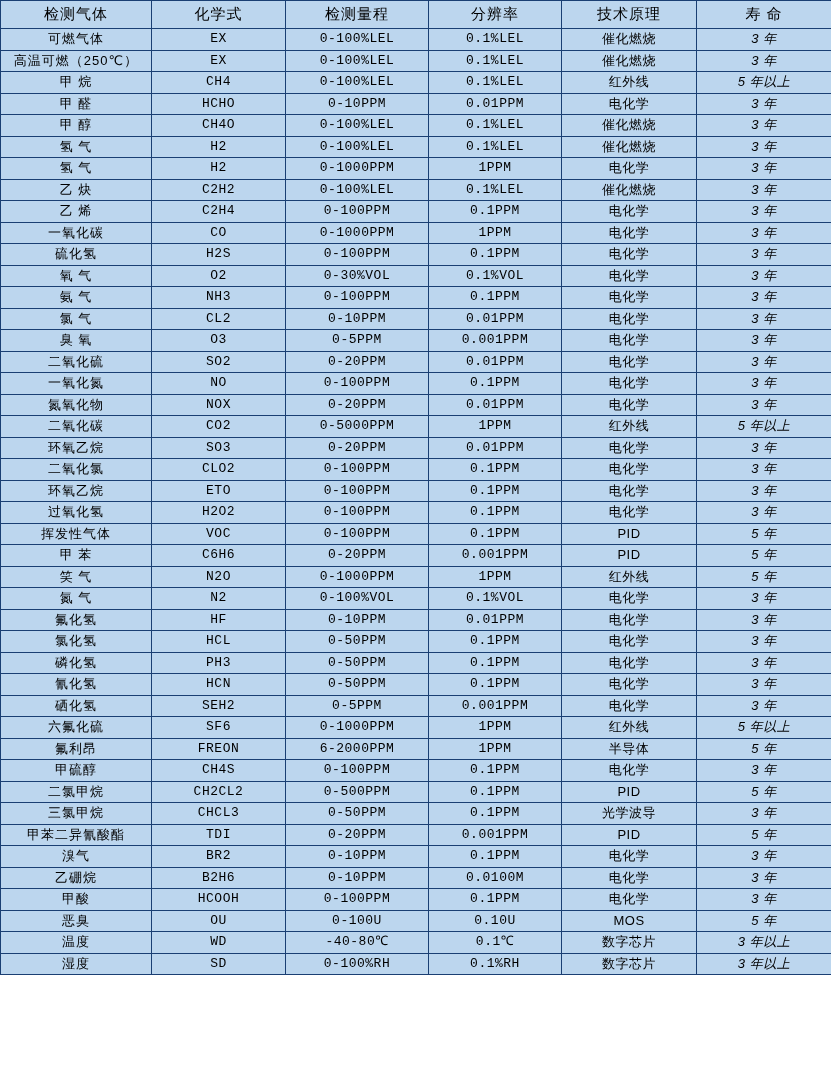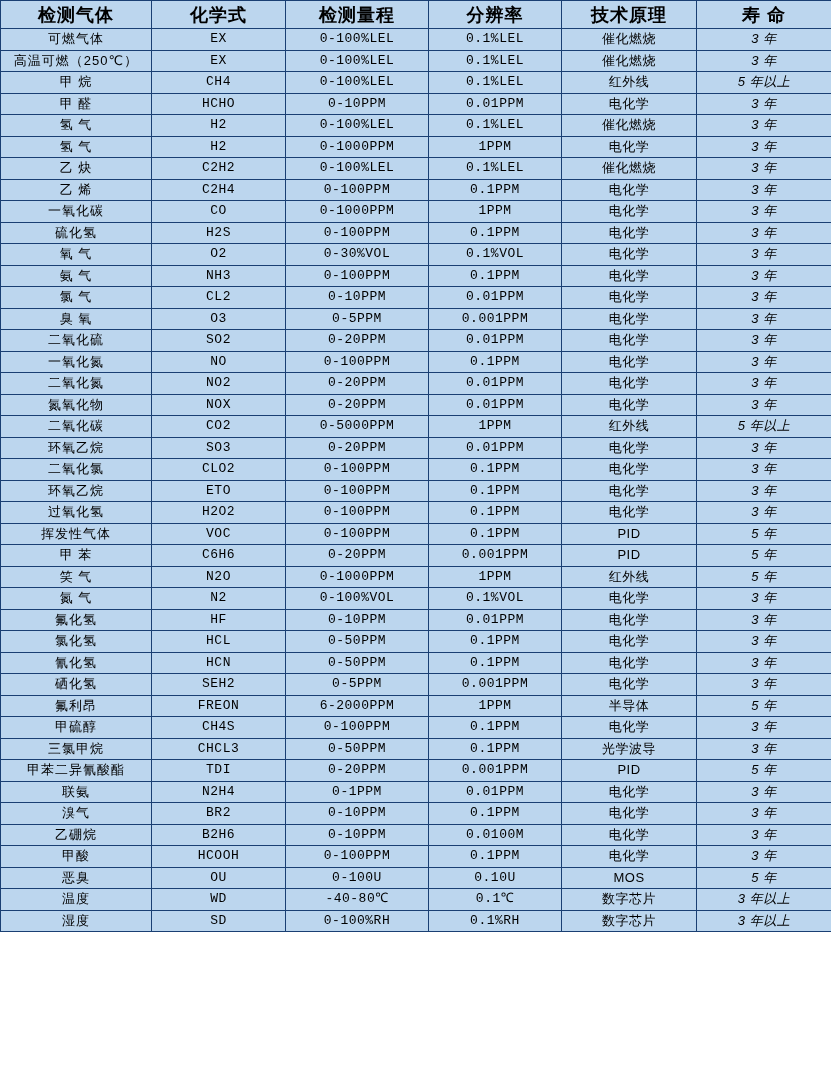--- a/index.html
+++ b/index.html
@@ -20,22 +20,22 @@
   table.gas-table th {
     border: 1px solid #1a3f73;
     text-align: center;
     vertical-align: middle;
     color: #000000;
     background: #bcd6ee;
     padding: 0;
   }
   table.gas-table thead th {
     height: 27px;
-    font-size: 18px;
-    font-weight: bold;
+    font-size: 15px;
+    font-weight: normal;
     letter-spacing: 1px;
   }
   table.gas-table tbody td {
     height: 20.5px;
     font-size: 13px;
     font-weight: normal;
     line-height: 20px;
     white-space: nowrap;
     overflow: hidden;
   }
@@ -105,20 +105,28 @@
       </tr>
       <tr>
         <td class="col-name">甲 醛</td>
         <td class="col-formula">HCHO</td>
         <td class="col-range">0-10PPM</td>
         <td class="col-res">0.01PPM</td>
         <td class="col-principle">电化学</td>
         <td class="col-life">3 年</td>
       </tr>
       <tr>
+        <td class="col-name">甲 醇</td>
+        <td class="col-formula">CH4O</td>
+        <td class="col-range">0-100%LEL</td>
+        <td class="col-res">0.1%LEL</td>
+        <td class="col-principle">催化燃烧</td>
+        <td class="col-life">3 年</td>
+      </tr>
+      <tr>
         <td class="col-name">氢 气</td>
         <td class="col-formula">H2</td>
         <td class="col-range">0-100%LEL</td>
         <td class="col-res">0.1%LEL</td>
         <td class="col-principle">催化燃烧</td>
         <td class="col-life">3 年</td>
       </tr>
       <tr>
         <td class="col-name">氢 气</td>
         <td class="col-formula">H2</td>
@@ -197,28 +205,20 @@
         <td class="col-range">0-20PPM</td>
         <td class="col-res">0.01PPM</td>
         <td class="col-principle">电化学</td>
         <td class="col-life">3 年</td>
       </tr>
       <tr>
         <td class="col-name">一氧化氮</td>
         <td class="col-formula">NO</td>
         <td class="col-range">0-100PPM</td>
         <td class="col-res">0.1PPM</td>
-        <td class="col-principle">电化学</td>
-        <td class="col-life">3 年</td>
-      </tr>
-      <tr>
-        <td class="col-name">二氧化氮</td>
-        <td class="col-formula">NO2</td>
-        <td class="col-range">0-20PPM</td>
-        <td class="col-res">0.01PPM</td>
         <td class="col-principle">电化学</td>
         <td class="col-life">3 年</td>
       </tr>
       <tr>
         <td class="col-name">氮氧化物</td>
         <td class="col-formula">NOX</td>
         <td class="col-range">0-20PPM</td>
         <td class="col-res">0.01PPM</td>
         <td class="col-principle">电化学</td>
         <td class="col-life">3 年</td>
@@ -305,74 +305,90 @@
       </tr>
       <tr>
         <td class="col-name">氯化氢</td>
         <td class="col-formula">HCL</td>
         <td class="col-range">0-50PPM</td>
         <td class="col-res">0.1PPM</td>
         <td class="col-principle">电化学</td>
         <td class="col-life">3 年</td>
       </tr>
       <tr>
+        <td class="col-name">磷化氢</td>
+        <td class="col-formula">PH3</td>
+        <td class="col-range">0-50PPM</td>
+        <td class="col-res">0.1PPM</td>
+        <td class="col-principle">电化学</td>
+        <td class="col-life">3 年</td>
+      </tr>
+      <tr>
         <td class="col-name">氰化氢</td>
         <td class="col-formula">HCN</td>
         <td class="col-range">0-50PPM</td>
         <td class="col-res">0.1PPM</td>
         <td class="col-principle">电化学</td>
         <td class="col-life">3 年</td>
       </tr>
       <tr>
         <td class="col-name">硒化氢</td>
         <td class="col-formula">SEH2</td>
         <td class="col-range">0-5PPM</td>
         <td class="col-res">0.001PPM</td>
         <td class="col-principle">电化学</td>
         <td class="col-life">3 年</td>
       </tr>
       <tr>
+        <td class="col-name">六氟化硫</td>
+        <td class="col-formula">SF6</td>
+        <td class="col-range">0-1000PPM</td>
+        <td class="col-res">1PPM</td>
+        <td class="col-principle">红外线</td>
+        <td class="col-life">5 年以上</td>
+      </tr>
+      <tr>
         <td class="col-name">氟利昂</td>
         <td class="col-formula">FREON</td>
         <td class="col-range">6-2000PPM</td>
         <td class="col-res">1PPM</td>
         <td class="col-principle">半导体</td>
         <td class="col-life">5 年</td>
       </tr>
       <tr>
         <td class="col-name">甲硫醇</td>
         <td class="col-formula">CH4S</td>
         <td class="col-range">0-100PPM</td>
         <td class="col-res">0.1PPM</td>
         <td class="col-principle">电化学</td>
         <td class="col-life">3 年</td>
+      </tr>
+      <tr>
+        <td class="col-name">二氯甲烷</td>
+        <td class="col-formula">CH2CL2</td>
+        <td class="col-range">0-500PPM</td>
+        <td class="col-res">0.1PPM</td>
+        <td class="col-principle">PID</td>
+        <td class="col-life">5 年</td>
       </tr>
       <tr>
         <td class="col-name">三氯甲烷</td>
         <td class="col-formula">CHCL3</td>
         <td class="col-range">0-50PPM</td>
         <td class="col-res">0.1PPM</td>
         <td class="col-principle">光学波导</td>
         <td class="col-life">3 年</td>
       </tr>
       <tr>
         <td class="col-name">甲苯二异氰酸酯</td>
         <td class="col-formula">TDI</td>
         <td class="col-range">0-20PPM</td>
         <td class="col-res">0.001PPM</td>
         <td class="col-principle">PID</td>
         <td class="col-life">5 年</td>
-      </tr>
-      <tr>
-        <td class="col-name">联氨</td>
-        <td class="col-formula">N2H4</td>
-        <td class="col-range">0-1PPM</td>
-        <td class="col-res">0.01PPM</td>
-        <td class="col-principle">电化学</td>
-        <td class="col-life">3 年</td>
       </tr>
       <tr>
         <td class="col-name">溴气</td>
         <td class="col-formula">BR2</td>
         <td class="col-range">0-10PPM</td>
         <td class="col-res">0.1PPM</td>
         <td class="col-principle">电化学</td>
         <td class="col-life">3 年</td>
       </tr>
       <tr>

